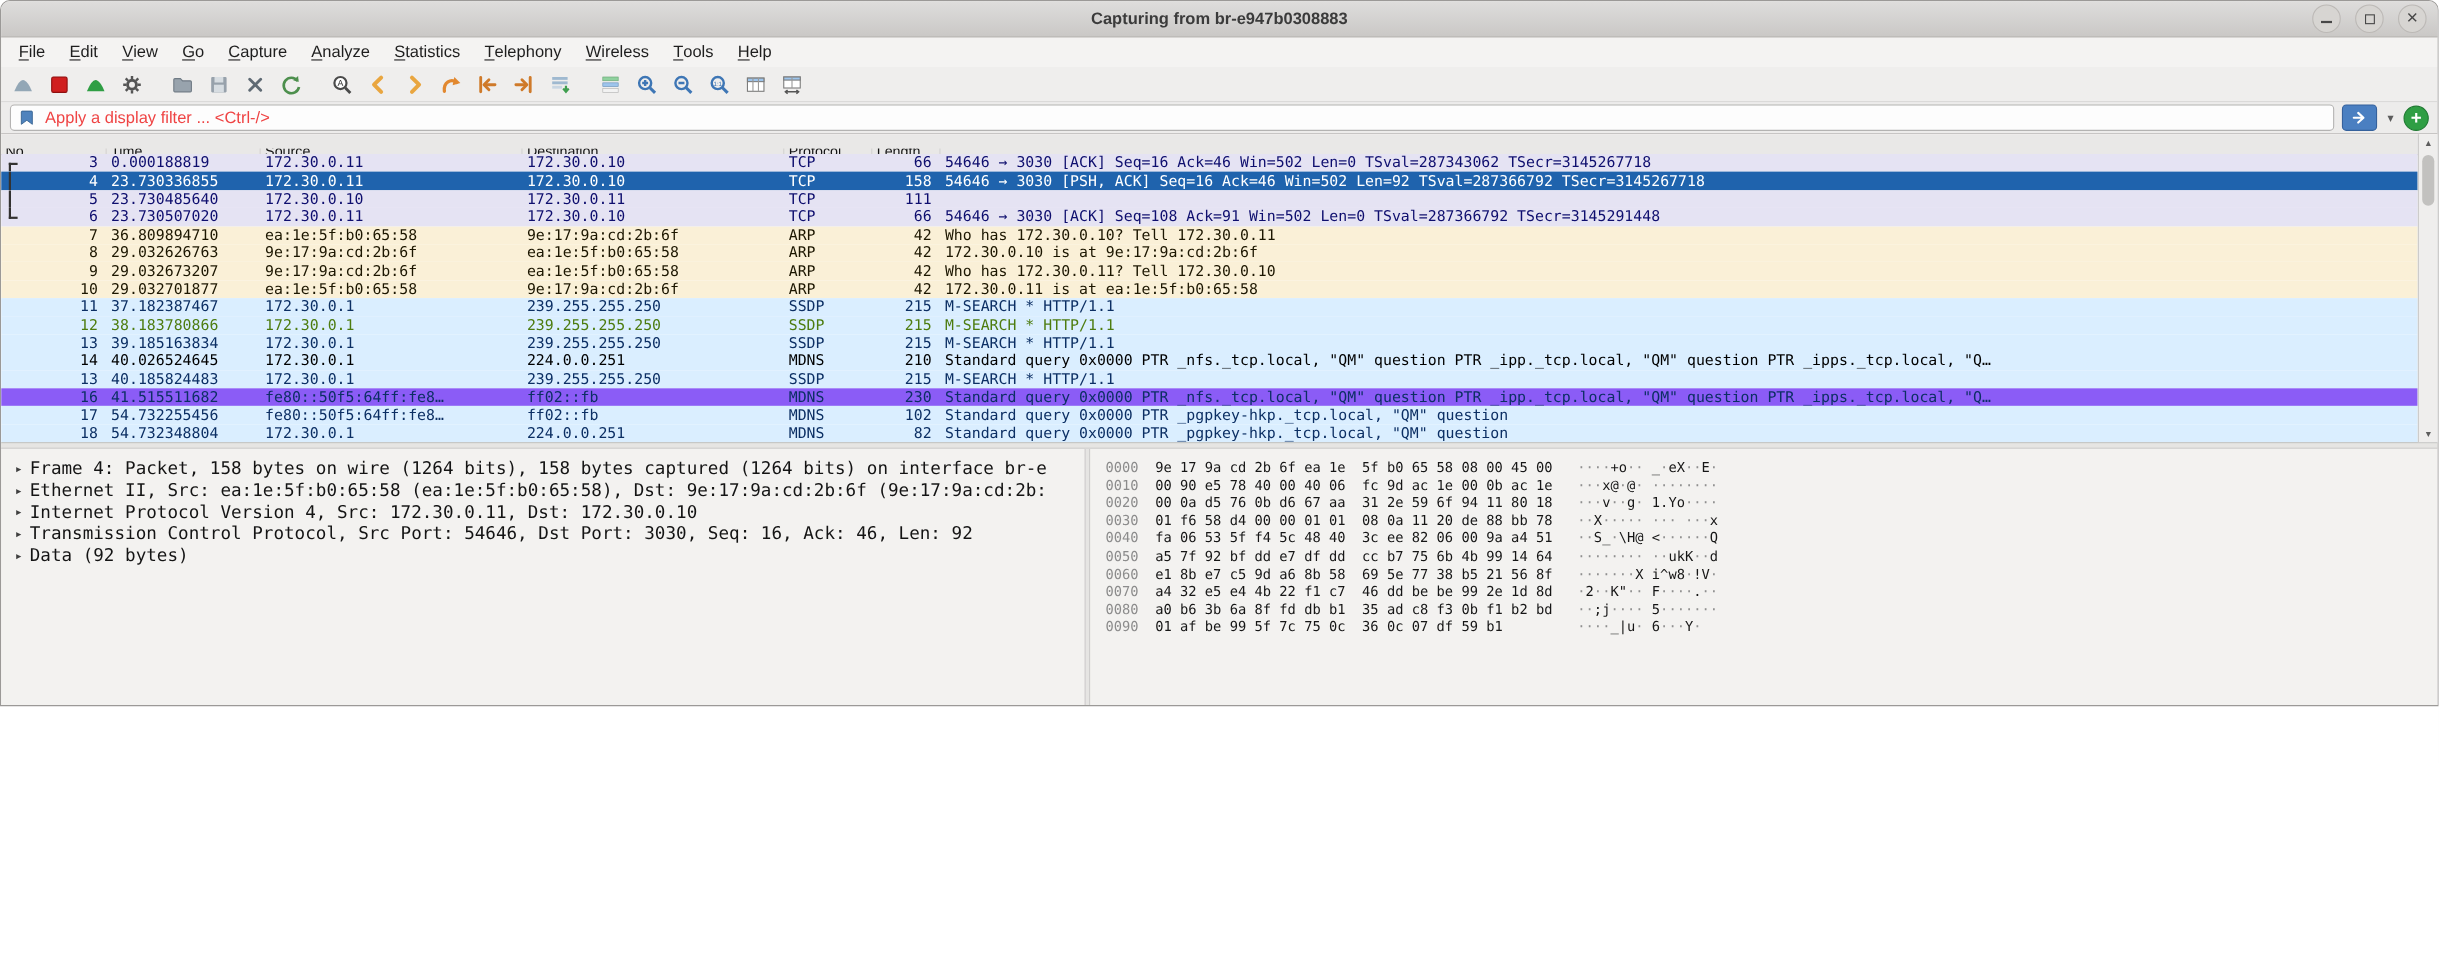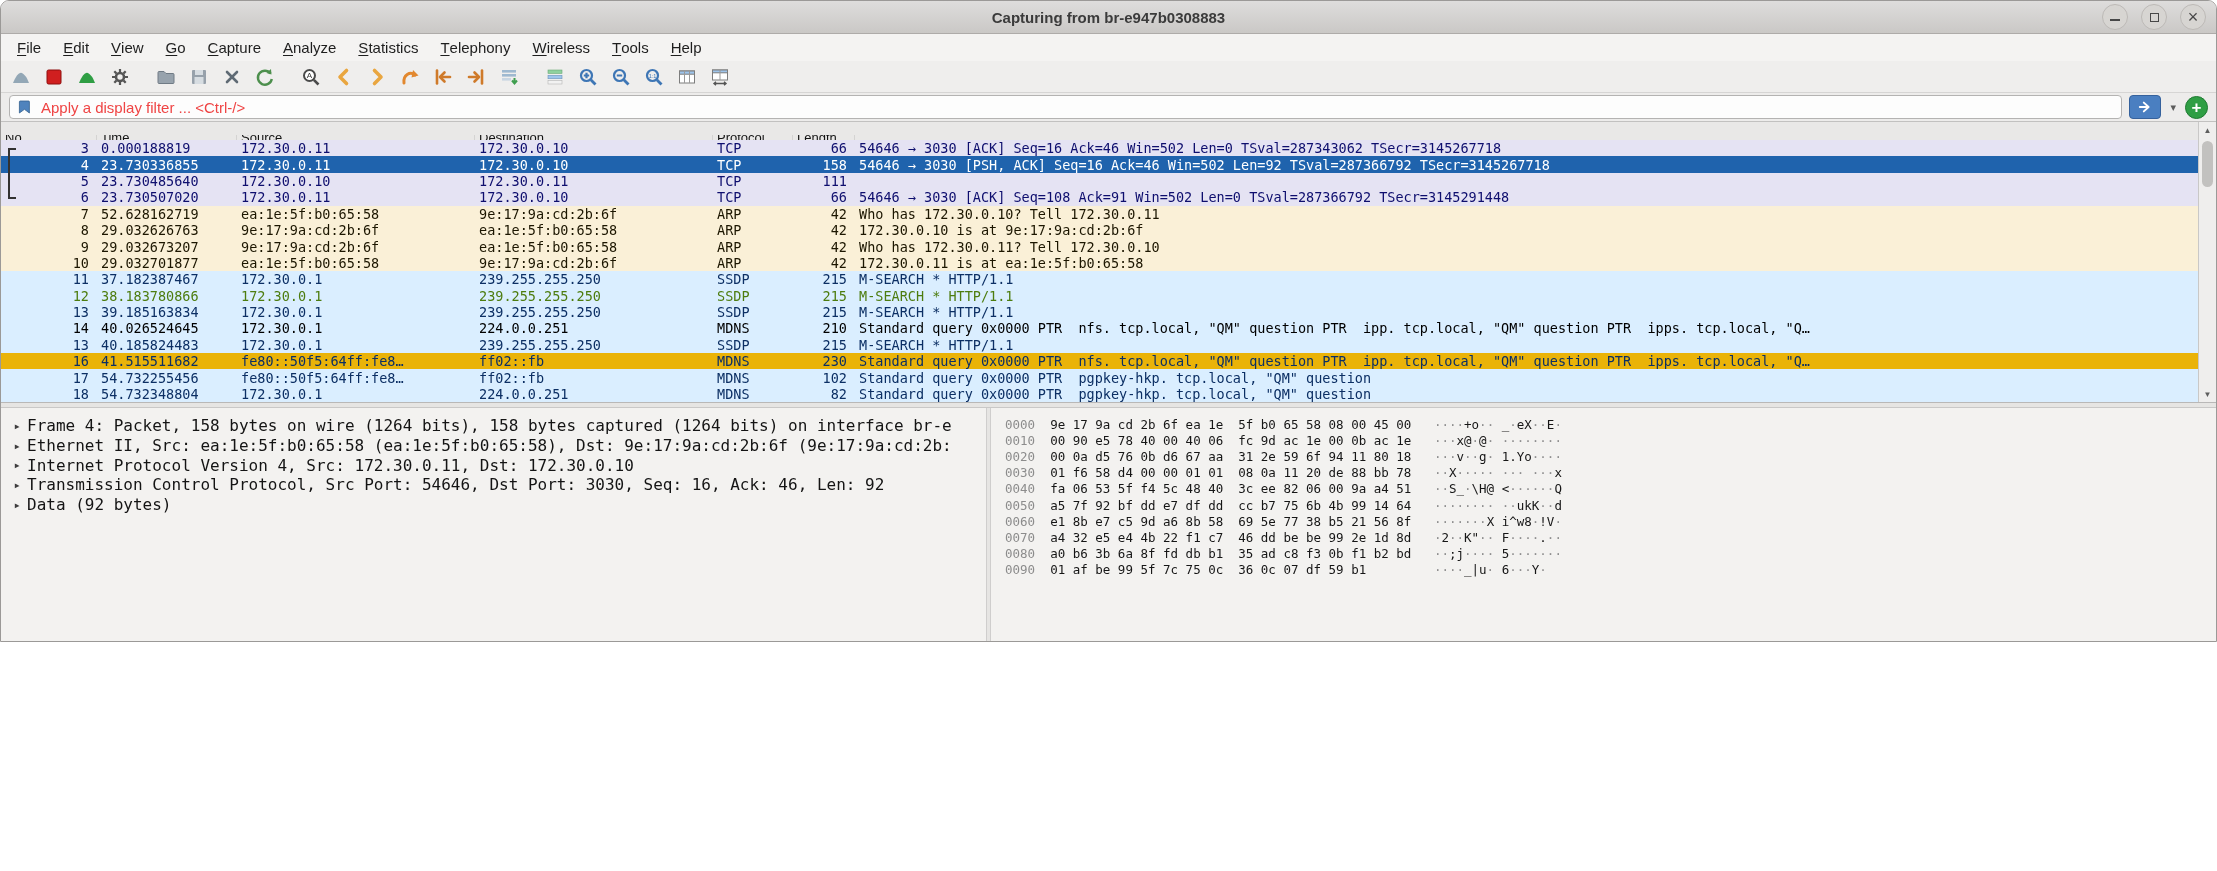--- a/index.html
+++ b/index.html
@@ -392,21 +392,21 @@
           <span class="c-no">6</span>
           <span class="c-time">23.730507020</span>
           <span class="c-source">172.30.0.11</span>
           <span class="c-destination">172.30.0.10</span>
           <span class="c-protocol">TCP</span>
           <span class="c-length">66</span>
           <span class="c-info">54646 → 3030 [ACK] Seq=108 Ack=91 Win=502 Len=0 TSval=287366792 TSecr=3145291448</span>
         </div>
         <div class="prow" style="background: rgb(250, 240, 215); color: rgb(28, 22, 0);">
           <span class="c-no">7</span>
-          <span class="c-time">52.628162719</span>
+          <span class="c-time">36.809894710</span>
           <span class="c-source">ea:1e:5f:b0:65:58</span>
           <span class="c-destination">9e:17:9a:cd:2b:6f</span>
           <span class="c-protocol">ARP</span>
           <span class="c-length">42</span>
           <span class="c-info">Who has 172.30.0.10? Tell 172.30.0.11</span>
         </div>
         <div class="prow" style="background: rgb(250, 240, 215); color: rgb(28, 22, 0);">
           <span class="c-no">8</span>
           <span class="c-time">29.032626763</span>
           <span class="c-source">9e:17:9a:cd:2b:6f</span>
@@ -471,21 +471,21 @@
         </div>
         <div class="prow" style="background: rgb(218, 238, 255); color: rgb(12, 47, 100);">
           <span class="c-no">13</span>
           <span class="c-time">40.185824483</span>
           <span class="c-source">172.30.0.1</span>
           <span class="c-destination">239.255.255.250</span>
           <span class="c-protocol">SSDP</span>
           <span class="c-length">215</span>
           <span class="c-info">M-SEARCH * HTTP/1.1</span>
         </div>
-        <div class="prow" style="background: #eab308; color: rgb(12, 47, 100);">
+        <div class="prow" style="background: #8b5cf6; color: rgb(12, 47, 100);">
           <span class="c-no">16</span>
           <span class="c-time">41.515511682</span>
           <span class="c-source">fe80::50f5:64ff:fe8…</span>
           <span class="c-destination">ff02::fb</span>
           <span class="c-protocol">MDNS</span>
           <span class="c-length">230</span>
           <span class="c-info">Standard query 0x0000 PTR _nfs._tcp.local, "QM" question PTR _ipp._tcp.local, "QM" question PTR _ipps._tcp.local, "Q…</span>
         </div>
         <div class="prow" style="background: rgb(218, 238, 255); color: rgb(12, 47, 100);">
           <span class="c-no">17</span>

